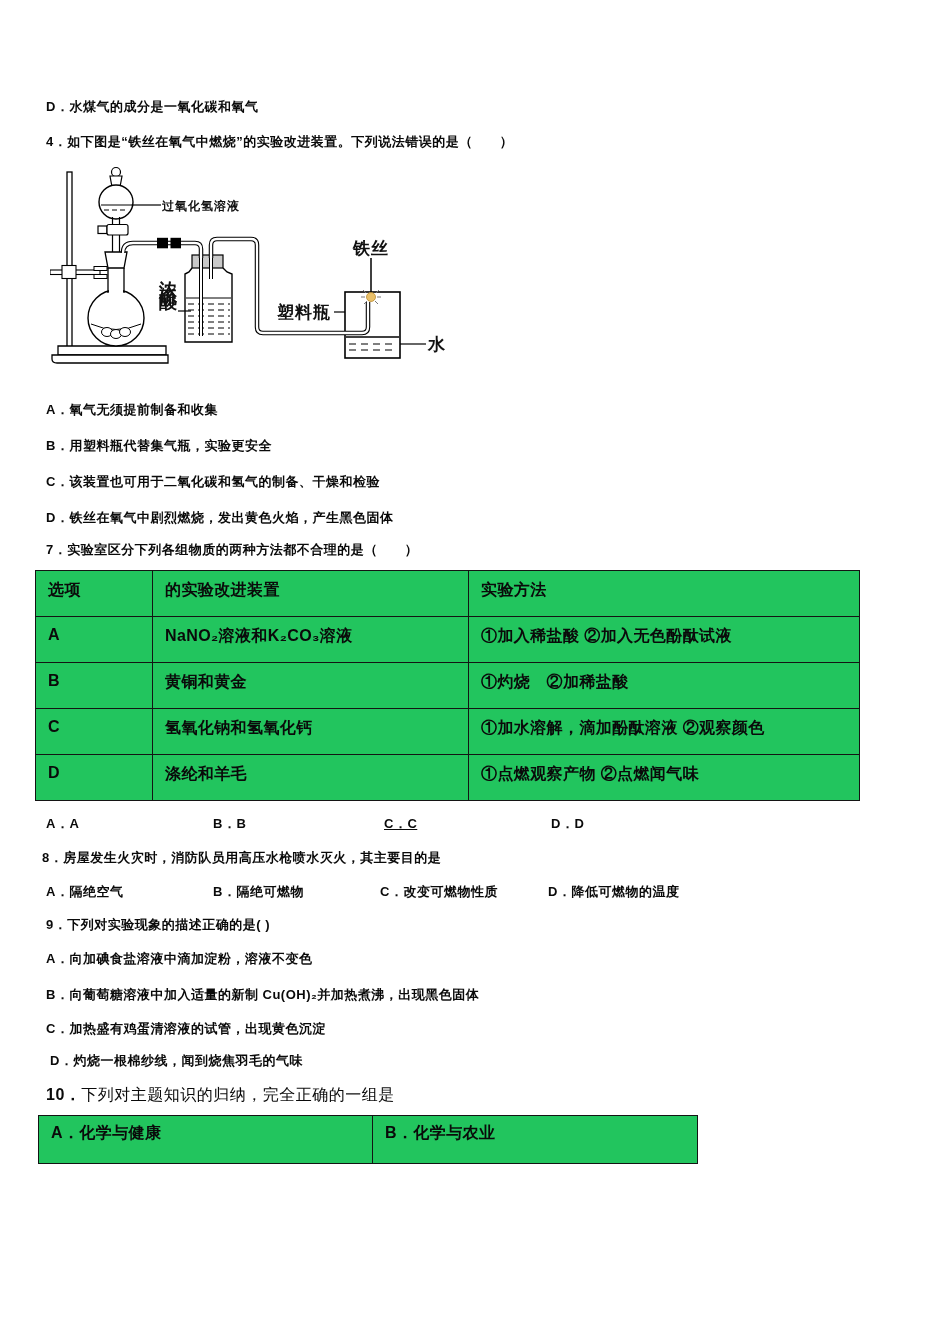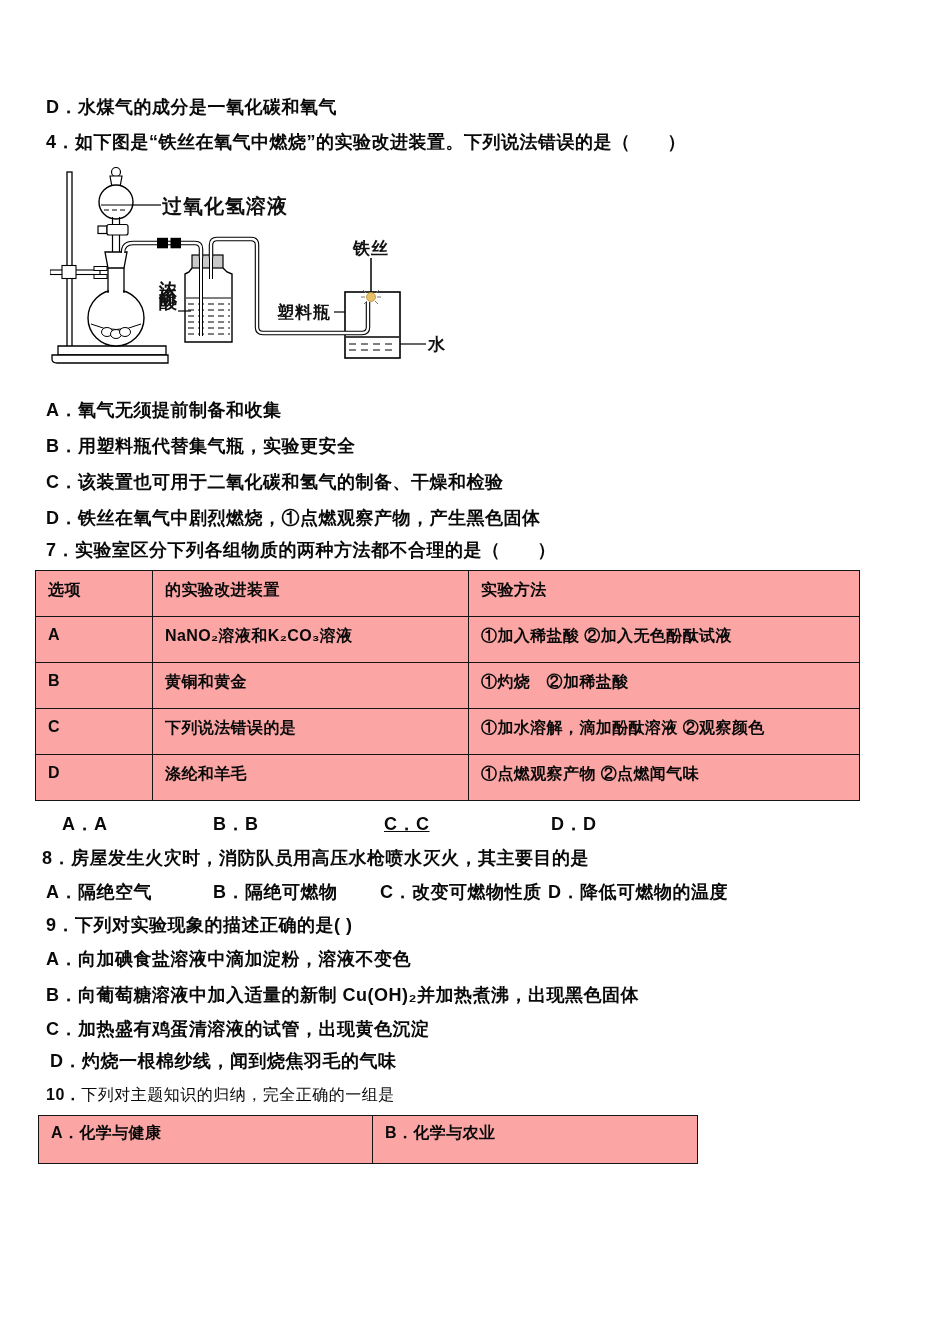--- a/index.html
+++ b/index.html
@@ -3,67 +3,67 @@
 <meta charset="utf-8">
 <style>
   * { margin:0; padding:0; box-sizing:border-box; }
   html,body { background:#fff; }
   body {
     width:950px; height:1344px; position:relative;
     font-family:"Liberation Sans", sans-serif; color:#000;
     overflow:hidden;
   }
   .line {
-    position:absolute; font-size:18px; font-weight:700;
+    position:absolute; font-size:13px; font-weight:700;
     line-height:20px; white-space:nowrap; letter-spacing:0.5px; color:#0a0a0a;
   }
   .regular { font-weight:400; font-family:"Liberation Serif", serif; }
   
   #prev-d   { top:97px;  left:46px; }
   #q6-stem  { top:132px; left:46px; }
   #q6-a { top:400px; left:46px; }
   #q6-b { top:436px; left:46px; }
   #q6-c { top:472px; left:46px; }
   #q6-d { top:508px; left:46px; }
   #q7-stem  { top:540px; left:46px; }
-  #ans-a { top:814px; left:46px;margin-left:16px; }
+  #ans-a { top:814px; left:46px; }
   #ans-b { top:814px; left:213px; }
   #ans-c { top:814px; left:384px;text-decoration:underline; }
   #ans-d { top:814px; left:551px; }
   #q8-stem { top:848px; left:42px; }
   #q8-a { top:882px; left:46px; }
   #q8-b { top:882px; left:213px; }
   #q8-c { top:882px; left:380px; }
   #q8-d { top:882px; left:548px; }
   #q9-stem { top:915px; left:46px; }
   #q9-a { top:949px;  left:46px; }
   #q9-b { top:985px;  left:46px; }
   #q9-c { top:1019px; left:46px; }
   #q9-d { top:1051px; left:50px; }
   #q10-stem { top:1085px; left:46px; font-size:16px; }
   #q10-stem .num { font-weight:700; font-family:"Liberation Sans",sans-serif; }
   
-  table { border-collapse:collapse; table-layout:fixed; position:absolute; background:#fca5a5; }
+  table { border-collapse:collapse; table-layout:fixed; position:absolute; background:#22c55e; }
   td, th {
     border:1.6px solid #141414; vertical-align:top; text-align:left;
     font-size:16px; font-weight:700; color:#0a0a0a;
     padding:9px 8px 0 12px; letter-spacing:0.4px;
   }
   #table1 { top:570px; left:35px; width:825px; }
   #table1 td, #table1 th { height:46px; }
   #table2 { top:1115px; left:38px; width:660px; }
   #table2 td { height:48px; padding-top:7px; }
   
   #diagram { position:absolute; top:163px; left:50px; width:405px; height:212px; }
   #diagram svg { position:absolute; top:0; left:0; }
   .dlabel {
     position:absolute; font-size:17px; font-weight:600; color:#111;
     line-height:19px; white-space:nowrap; letter-spacing:1px;
   }
-  #lbl-h2o2    { left:112px; top:34px;  font-size:20px; }
+  #lbl-h2o2    { left:112px; top:34px;  font-size:12px; }
   #lbl-h2so4   { left:107px; top:104px; font-size:18px;
                  writing-mode:vertical-rl; text-orientation:upright;
                  letter-spacing:5px; line-height:22px; }
   #lbl-iron    { left:303px; top:76px; }
   #lbl-plastic { left:227px; top:140px; }
   #lbl-water   { left:378px; top:172px; }
 </style>
 </head>
 <body>
 
@@ -177,21 +177,21 @@
   <div class="dlabel" id="lbl-h2o2">过氧化氢溶液</div>
   <div class="dlabel" id="lbl-h2so4">浓硫酸</div>
   <div class="dlabel" id="lbl-iron">铁丝</div>
   <div class="dlabel" id="lbl-plastic">塑料瓶</div>
   <div class="dlabel" id="lbl-water">水</div>
 </div>
 
 <div class="line" id="q6-a">A．氧气无须提前制备和收集</div>
 <div class="line" id="q6-b">B．用塑料瓶代替集气瓶，实验更安全</div>
 <div class="line" id="q6-c">C．该装置也可用于二氧化碳和氢气的制备、干燥和检验</div>
-<div class="line" id="q6-d">D．铁丝在氧气中剧烈燃烧，①点燃观察产物，产生黑色固体</div>
+<div class="line" id="q6-d">D．铁丝在氧气中剧烈燃烧，发出黄色火焰，产生黑色固体</div>
 
 <div class="line" id="q7-stem">7．实验室区分下列各组物质的两种方法都不合理的是（　　）</div>
 
 <table id="table1">
   <colgroup>
       <col style="width:117px">
       <col style="width:316px">
       <col>
     </colgroup>
   <tbody>
@@ -205,21 +205,21 @@
       <td>NaNO₂溶液和K₂CO₃溶液</td>
       <td>①加入稀盐酸 ②加入无色酚酞试液</td>
     </tr>
     <tr>
       <td>B</td>
       <td>黄铜和黄金</td>
       <td>①灼烧　②加稀盐酸</td>
     </tr>
     <tr>
       <td>C</td>
-      <td>下列说法错误的是</td>
+      <td>氢氧化钠和氢氧化钙</td>
       <td>①加水溶解，滴加酚酞溶液 ②观察颜色</td>
     </tr>
     <tr>
       <td>D</td>
       <td>涤纶和羊毛</td>
       <td>①点燃观察产物 ②点燃闻气味</td>
     </tr>
   </tbody>
 </table>
 

